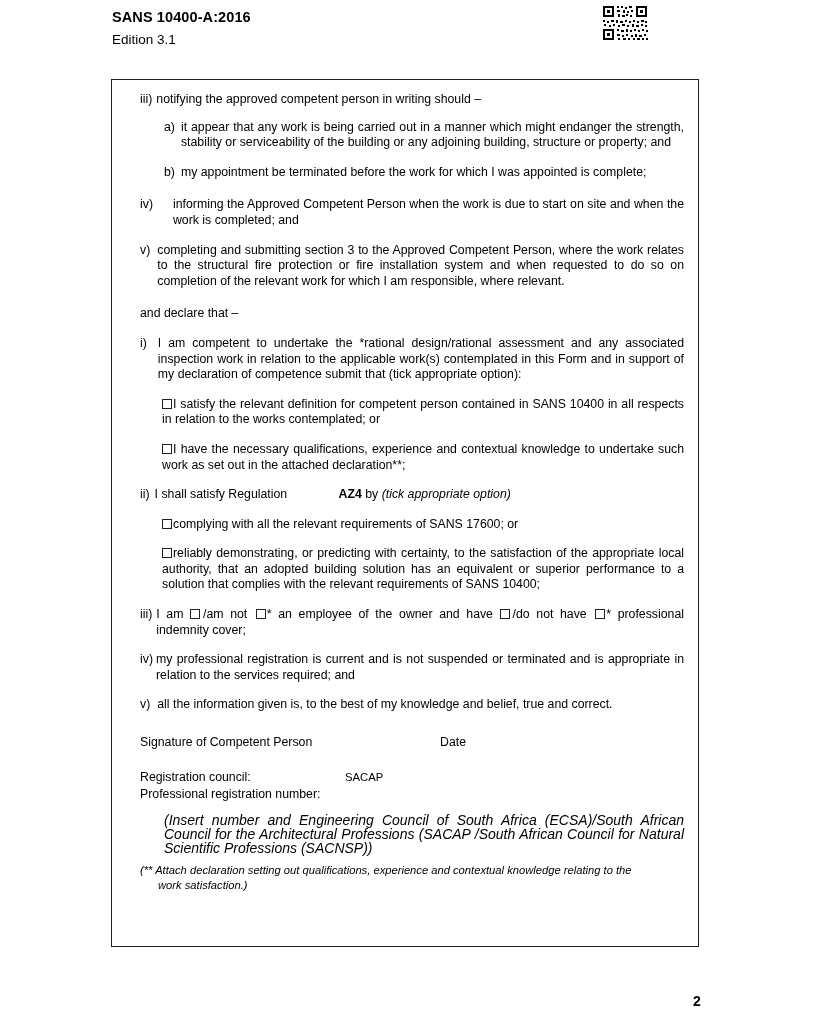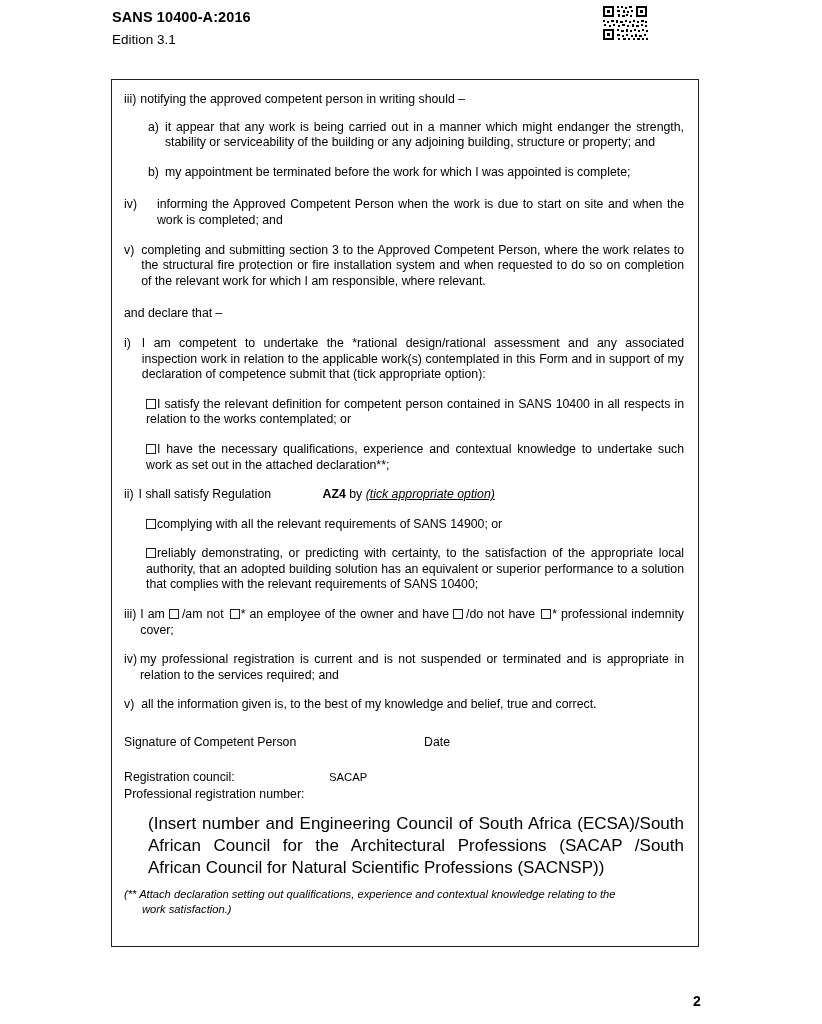--- a/index.html
+++ b/index.html
@@ -50,21 +50,21 @@
 
   
   .form-box {
     position: absolute;
     left: 111px;
     top: 79px;
     width: 588px;
     height: 868px;
     border: 1px solid #231f20;
     box-sizing: border-box;
-    padding: 12px 14px 0 12px;
+    padding: 12px 14px 0 28px;
   }
   .blk {
     font-size: 12.3px;
     line-height: 15.6px;
     text-align: justify;
     text-justify: inter-word;
   }
   .row {
     display: flex;
     align-items: flex-start;
@@ -89,39 +89,40 @@
     height: 10px;
     border: 1px solid #231f20;
     box-sizing: border-box;
     vertical-align: -1px;
     margin-right: 1px;
     background: #fff;
   }
   .cb-sp { margin-left: 2px; margin-right: 2px; }
   .nojust { text-align: left; }
   .bold { font-weight: bold; margin-left: 48px; }
-  .ital { font-style: italic; text-decoration: underline; }
+  .ital { font-style: italic; }
 
   
   .sig-row {
     display: flex;
     font-size: 12.3px;
     margin-top: 22px;
   }
   .sig-left { width: 300px; }
   .sig-right { }
 
   .reg-block { margin-top: 20px; font-size: 12.3px; line-height: 17px; }
   .reg-line { display: flex; }
   .reg-label { width: 170px; }
   .reg-value { margin-left: 35px; font-size: 11.3px; }
 
   .note-italic {
-    font-size: 17px;
-    line-height: 22px;
+    font-style: italic;
+    font-size: 14px;
+    line-height: 14px;
     text-align: justify;
   }
   .note-indent { margin-left: 24px; margin-top: 10px; }
   .small-note {
     font-style: italic;
     font-size: 11.2px;
     line-height: 14.5px;
     margin-top: 8px;
   }
   .small-note .hang { display: block; padding-left: 0; }
@@ -258,21 +259,21 @@
     <div class="blk mt14 ind2">
       <span class="cb"></span><span>I have the necessary qualifications, experience and contextual knowledge to undertake such work as set out in the attached declaration**;</span>
     </div>
 
     <div class="blk row mt14 nojust">
       <span class="marker">ii)</span>
       <span class="body-txt" style="margin-left:5px;"><span>I shall satisfy Regulation </span><span class="bold">AZ4</span><span> by </span><span class="ital">(tick appropriate option)</span></span>
     </div>
 
     <div class="blk mt14 ind2 nojust">
-      <span class="cb"></span><span>complying with all the relevant requirements of SANS 14900; or</span>
+      <span class="cb"></span><span>complying with all the relevant requirements of SANS 17600; or</span>
     </div>
 
     <div class="blk mt14 ind2">
       <span class="cb"></span><span>reliably demonstrating, or predicting with certainty, to the satisfaction of the appropriate local authority, that an adopted building solution has an equivalent or superior performance to a solution that complies with the relevant requirements of SANS 10400;</span>
     </div>
 
     <div class="blk row mt14">
       <span class="marker">iii)</span>
       <span class="body-txt" style="margin-left:4px;"><span>I am </span><span class="cb"></span><span class="cb-sp">/am not </span><span class="cb"></span><span>* an employee of the owner and have </span><span class="cb"></span><span class="cb-sp">/do not have </span><span class="cb"></span><span>* professional indemnity cover;</span></span>
     </div>

